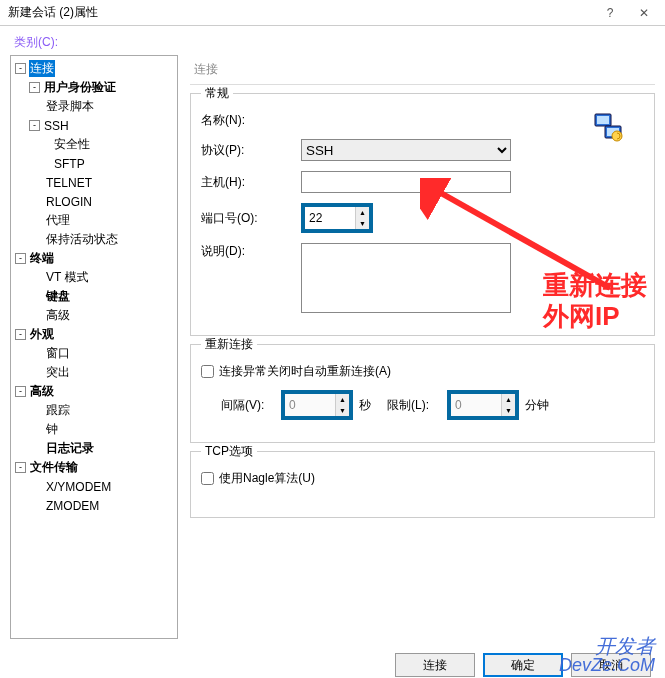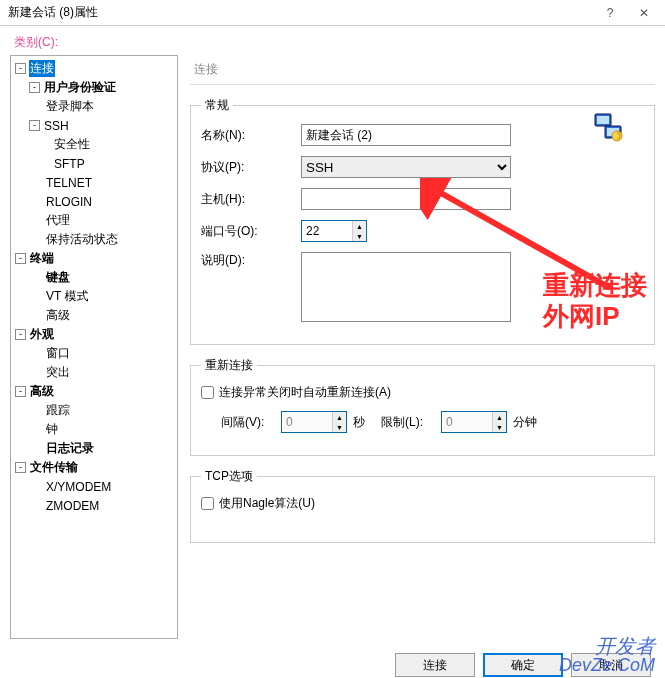--- a/index.html
+++ b/index.html
@@ -25,21 +25,21 @@
       width: 34px;
       height: 24px;
       display: flex;
       align-items: center;
       justify-content: center;
       color: #555;
       font-family: Arial, sans-serif;
     }
     .category-label {
       padding: 8px 10px 4px 14px;
-      color: #ec4899;
+      color: #8b5cf6;
     }
     .main-area {
       display: flex;
       padding: 0 10px 6px 10px;
       height: 590px;
     }
     .tree-panel {
       width: 168px;
       border: 1px solid #aaa;
       background: #fff;
@@ -78,43 +78,42 @@
       display: flex;
       flex-direction: column;
     }
     .section-header {
       color: #888;
       padding: 6px 4px 6px 4px;
       border-bottom: 1px solid #ddd;
     }
     fieldset {
       border: 1px solid #ccc;
-      margin-top: 12px;
       padding: 10px 10px 12px 10px;
     }
     legend { padding: 0 4px; }
     .form-row {
       display: flex;
       align-items: center;
       margin-bottom: 10px;
     }
     .form-label { width: 100px; }
     .text-input {
       border: 1px solid #888;
       height: 22px;
       padding: 2px 4px;
       font-size: 12px;
       font-family: inherit;
     }
     .wide-input { width: 210px; }
     select.wide-input { width: 210px; height: 22px; background: #eee; border: 1px solid #888;}
     .spinner {
       display: inline-flex;
-      border: 1px solid #0369a1;
-      height: 22px;
+      border: 4px solid #0369a1;
+      height: 30px;
       justify-content: flex-end;
     }
     .spinner input {
       border: none;
       width: 50px;
       padding: 2px 4px;
       font-size: 12px;
     }
     .spinner-btns {
       display: flex;
@@ -189,21 +188,21 @@
       text-align: right;
       opacity: 0.95;
       pointer-events: none;
     }
     .watermark .l2 { font-size: 18px; }
   </style>
 </head>
 <body>
 
 <div class="titlebar">
-  <span>新建会话 (8)属性</span>
+  <span>新建会话 (2)属性</span>
   <div class="titlebar-controls">
     <div class="titlebar-btn">?</div>
     <div class="titlebar-btn">✕</div>
   </div>
 </div>
 
 <div class="category-label">类别(C):</div>
 
 <div class="main-area">
   <div class="tree-panel">
@@ -238,24 +237,24 @@
         <span class="tree-label">代理</span>
       </div>
     <div class="tree-node" style="padding-left:32px">
         <span class="tree-label">保持活动状态</span>
       </div>
     <div class="tree-node" style="padding-left:2px">
         <span class="expander">-</span>
         <span class="tree-label bold">终端</span>
       </div>
     <div class="tree-node" style="padding-left:32px">
+        <span class="tree-label">VT 模式</span>
+      </div>
+    <div class="tree-node" style="padding-left:32px">
         <span class="tree-label bold">键盘</span>
-      </div>
-    <div class="tree-node" style="padding-left:32px">
-        <span class="tree-label">VT 模式</span>
       </div>
     <div class="tree-node" style="padding-left:32px">
         <span class="tree-label">高级</span>
       </div>
     <div class="tree-node" style="padding-left:2px">
         <span class="expander">-</span>
         <span class="tree-label bold">外观</span>
       </div>
     <div class="tree-node" style="padding-left:32px">
         <span class="tree-label">窗口</span>
@@ -288,21 +287,20 @@
       </div>
   </div>
 
   <div class="right-panel">
     <div class="section-header">连接</div>
 
     <fieldset>
       <legend>常规</legend>
       <div class="form-row">
         <span class="form-label">名称(N):</span>
-        <input class="text-input wide-input" value="新建会话 (2)" style="">
       </div>
       <div class="form-row">
         <span class="form-label">协议(P):</span>
         <select class="wide-input">
           <option>SSH</option>
         </select>
       </div>
       <div class="form-row">
         <span class="form-label">主机(H):</span>
         <input class="text-input wide-input" value="" style="">

